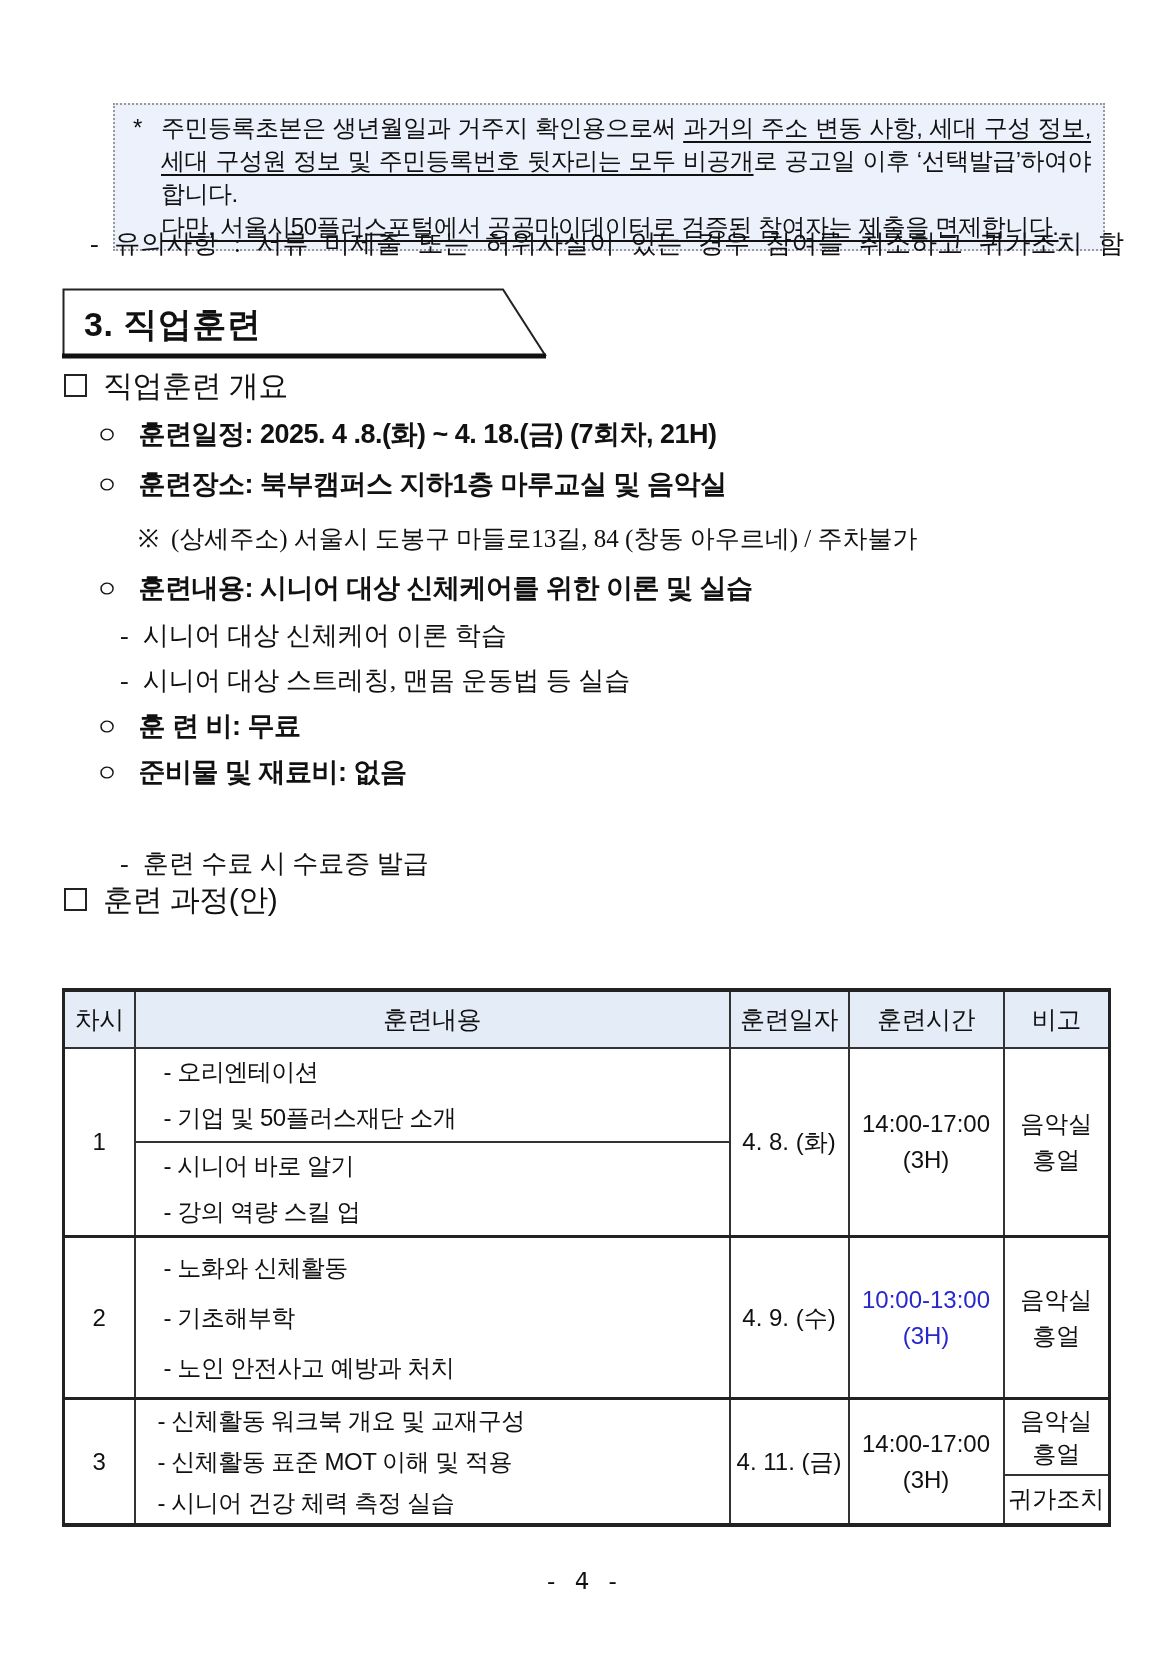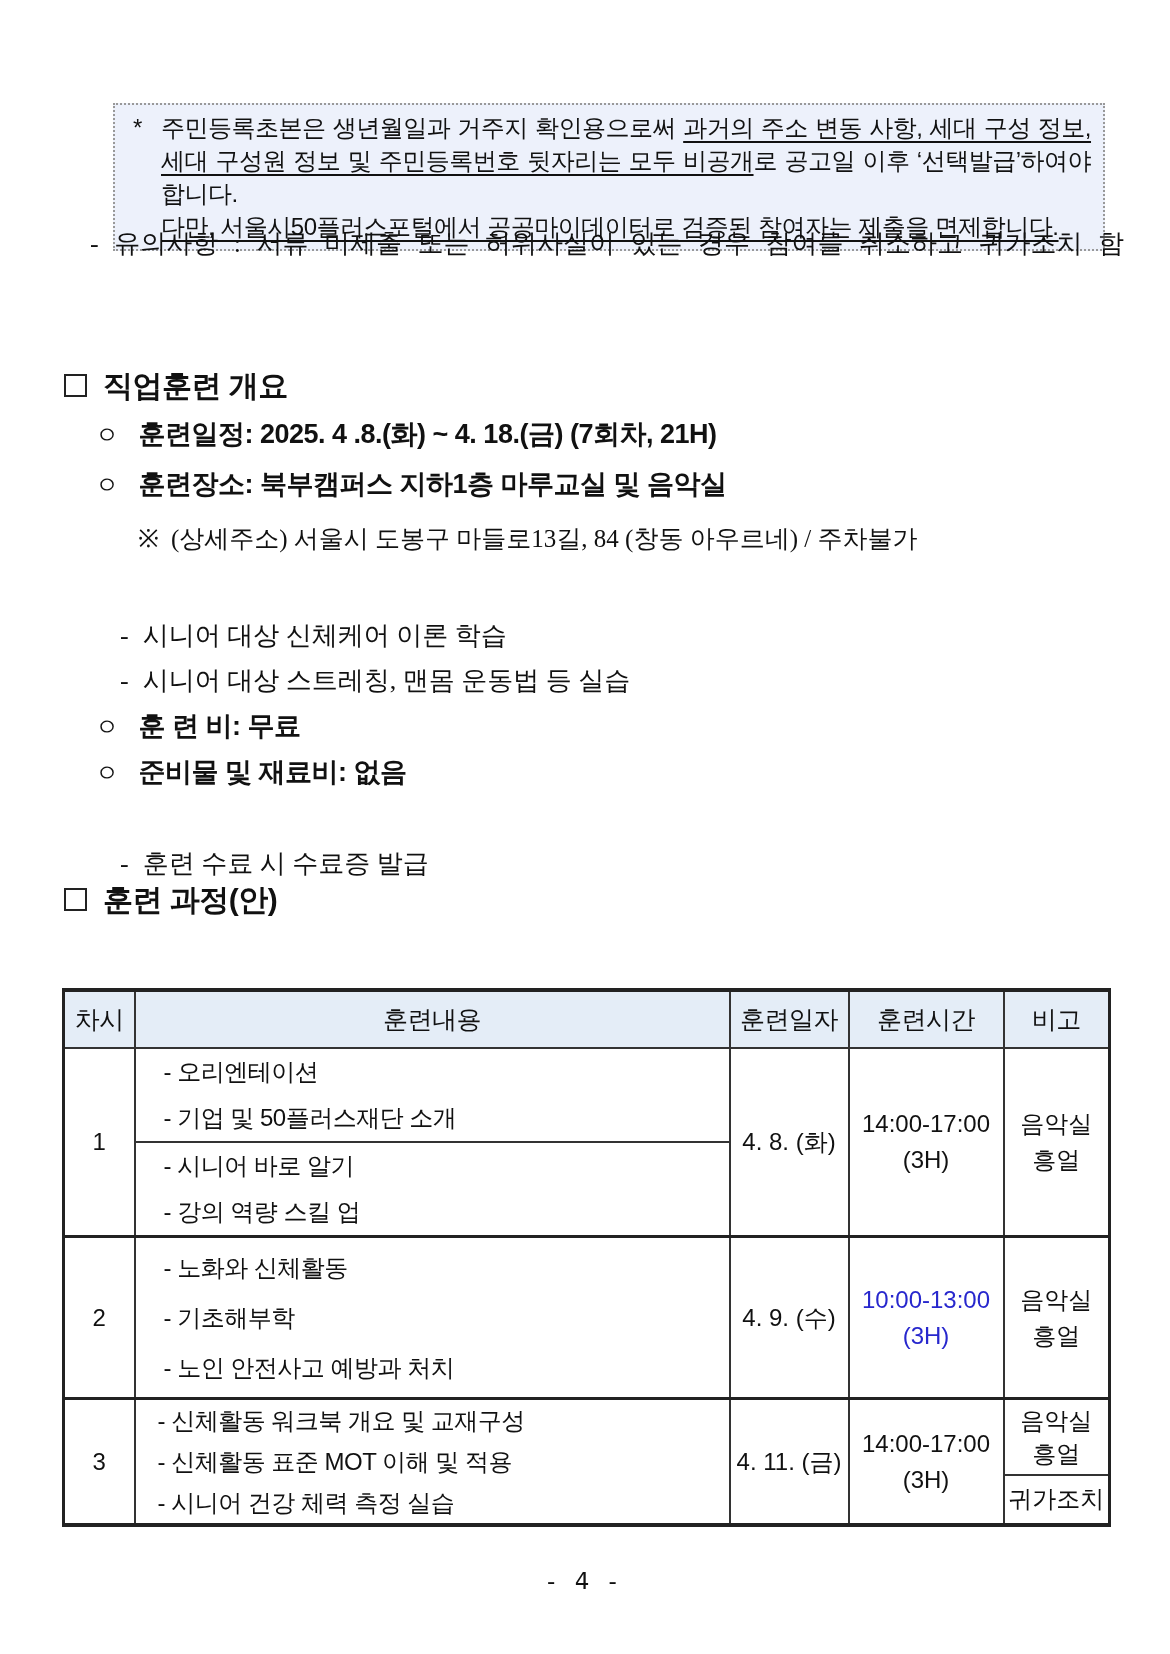--- a/index.html
+++ b/index.html
@@ -62,21 +62,21 @@
   .banner-text {
     position: absolute; left: 22px; top: 14px;
     font-size: 34px; font-weight: bold; letter-spacing: 0.5px;
   }
 
   
   .sec-heading {
     position: absolute;
     left: 64px;
     font-size: 30px;
-    font-weight: bold;
+    font-weight: normal;
     letter-spacing: -0.5px;
   }
   .sec-heading .square {
     display: inline-block;
     width: 23px; height: 23px;
     border: 2.5px solid #222;
     margin-right: 16px;
     vertical-align: -1px;
   }
   #heading-overview { top: 366px; }
@@ -166,28 +166,36 @@
 
   <div class="notice-box">
     <div class="notice-text">
       <span class="notice-marker">*</span><span>주민등록초본은 생년월일과 거주지 확인용으로써 </span><span class="u">과거의 주소 변동 사항, 세대 구성 정보, 세대 구성원 정보 및 주민등록번호 뒷자리는 모두 비공개</span><span>로 공고일 이후 ‘선택발급’하여야 합니다. </span><br>
       <span class="u">다만, 서울시50플러스포털에서 공공마이데이터로 검증된 참여자는 제출을 면제합니다.</span>
     </div>
   </div>
 
   <div class="caution">- 유의사항 : 서류 미제출 또는 허위사실이 있는 경우 참여를 취소하고 귀가조치 함</div>
 
+  <div class="banner">
+    <svg width="490" height="72" viewBox="0 0 490 72">
+      <polygon points="1.5,1.5 441,1.5 483,67 1.5,67" fill="#ffffff" stroke="#222222" stroke-width="2"></polygon>
+      <line x1="0" y1="68" x2="484" y2="68" stroke="#111111" stroke-width="5"></line>
+    </svg>
+    <div class="banner-text">3. 직업훈련</div>
+  </div>
 
   <div class="sec-heading" id="heading-overview">
     <span class="square"></span><span>직업훈련 개요</span>
   </div>
 
   <div class="ov-item ov-main" style="top:416px"><span class="bullet">ㅇ</span><span>훈련일정: 2025. 4 .8.(화) ~ 4. 18.(금) (7회차, 21H)</span></div>
   <div class="ov-item ov-main" style="top:466px"><span class="bullet">ㅇ</span><span>훈련장소: 북부캠퍼스 지하1층 마루교실 및 음악실</span></div>
   <div class="ov-item ov-note" style="top:520px"><span class="bullet">※</span><span>(상세주소) 서울시 도봉구 마들로13길, 84 (창동 아우르네) / 주차불가</span></div>
+  <div class="ov-item ov-main" style="top:570px"><span class="bullet">ㅇ</span><span>훈련내용: 시니어 대상 신체케어를 위한 이론 및 실습</span></div>
   <div class="ov-item ov-sub" style="top:618px"><span class="bullet">-</span><span>시니어 대상 신체케어 이론 학습</span></div>
   <div class="ov-item ov-sub" style="top:663px"><span class="bullet">-</span><span>시니어 대상 스트레칭, 맨몸 운동법 등 실습</span></div>
   <div class="ov-item ov-main" style="top:708px"><span class="bullet">ㅇ</span><span>훈 련 비: 무료</span></div>
   <div class="ov-item ov-main" style="top:754px"><span class="bullet">ㅇ</span><span>준비물 및 재료비: 없음</span></div>
   <div class="ov-item ov-sub" style="top:846px"><span class="bullet">-</span><span>훈련 수료 시 수료증 발급</span></div>
 
   <div class="sec-heading" id="heading-course">
     <span class="square"></span><span>훈련 과정(안)</span>
   </div>
 

